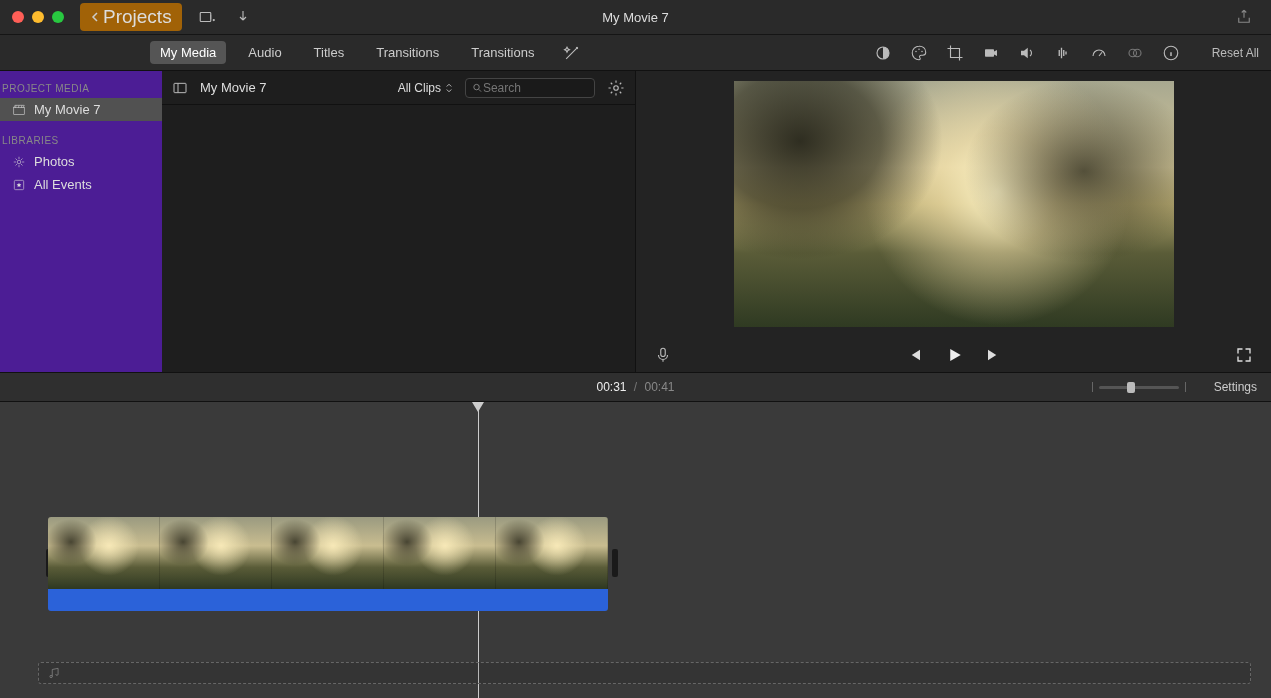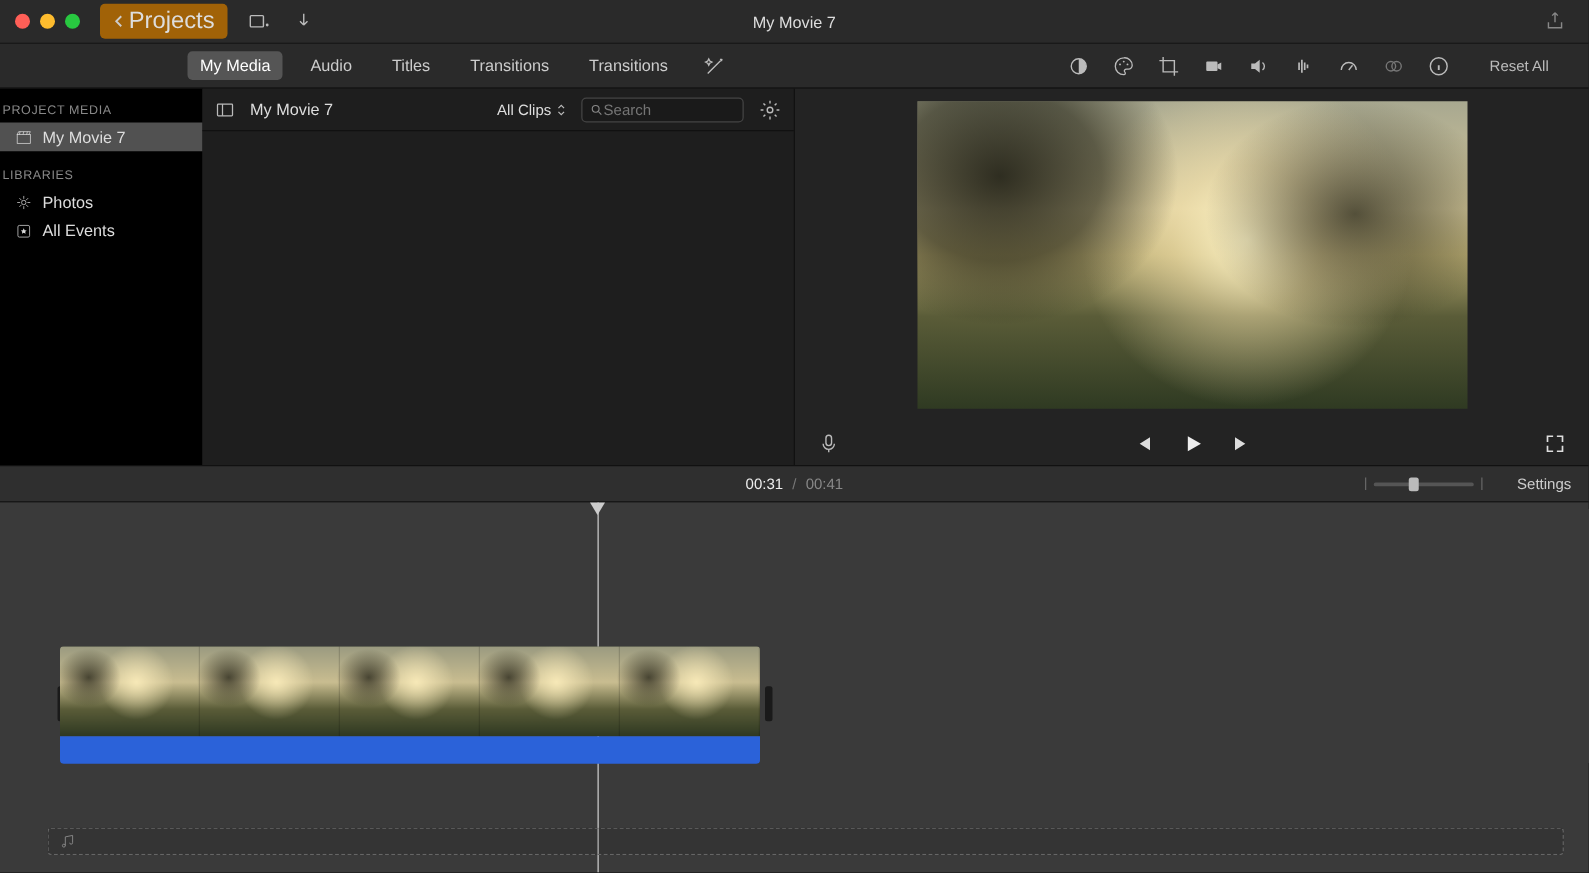--- a/index.html
+++ b/index.html
@@ -14,28 +14,28 @@
 .tb-icons { margin-left:16px; display:flex; gap:18px; align-items:center;}
 .tb-icons svg { width:18px; height:18px; }
 .win-title { position:absolute; left:50%; transform:translateX(-50%); font-weight:500; font-size:13px;}
 .share-icon { position:absolute; right:18px; }
 
 
 .tabs-row { height:36px; background:#2a2a2a; display:flex; align-items:center; border-top:1px solid #151515;}
 .tabs-l { display:flex; gap:12px; margin-left:150px; }
 .tab { padding:4px 10px; font-size:13px; cursor:pointer; color:#ccc;}
 .tab.active { background:#555; border-radius:4px; color:#fff;}
-.tabs-r { margin-left:auto; display:flex; gap:18px; align-items:center; padding-right:32px;}
+.tabs-r { margin-left:auto; display:flex; gap:18px; align-items:center; padding-right:12px;}
 .tabs-r svg { width:18px; height:18px; }
 .reset { margin-left:14px; font-size:12px; color:#bbb; cursor:pointer;}
 .wand { margin-left:18px; }
 
 
 .upper { display:flex; height:302px; background:#232323; border-top:1px solid #111;}
-.sidebar { width:162px; background:#000000; font-size:13px; padding-top:8px;}
+.sidebar { width:162px; background:#4c1d95; font-size:13px; padding-top:8px;}
 .sb-hdr { font-size:10px; color:#888; letter-spacing:0.5px; padding:4px 8px 4px 2px;}
 .sb-item { display:flex; align-items:center; gap:8px; padding:4px 8px 4px 12px; cursor:pointer;}
 .sb-item.active { background:#515151; }
 .sb-item svg { width:14px; height:14px; }
 .sb-sub { padding-left:24px; }
 .disclose { display:inline-block; transform:rotate(90deg); font-size:9px; margin-right:4px; color:#aaa;}
 
 .browser { flex:1; display:flex; flex-direction:column; background:#1e1e1e; border-right:1px solid #111; max-width:474px;}
 .browser-hdr { height:34px; display:flex; align-items:center; gap:12px; padding:0 10px; border-bottom:1px solid #111;}
 .browser-title { font-weight:500; }

